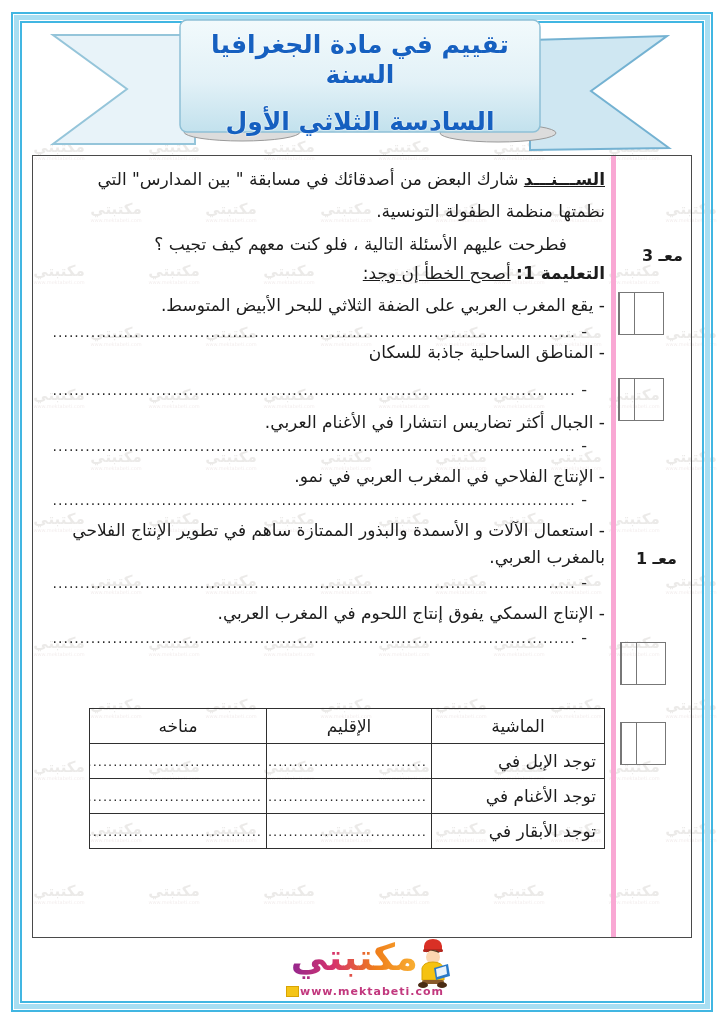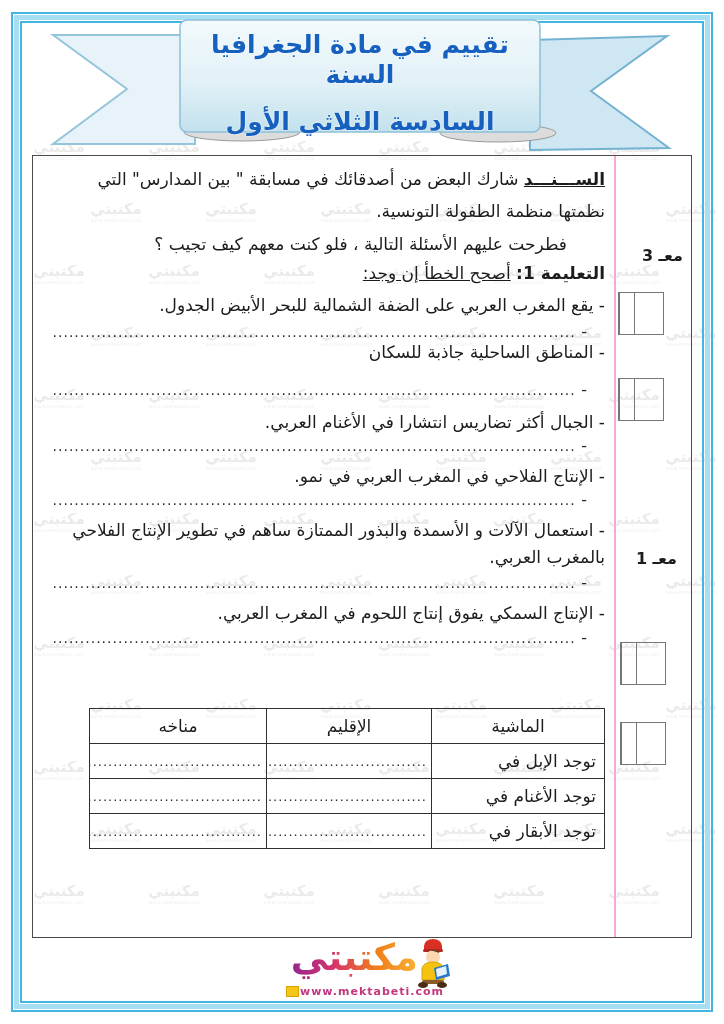--- a/index.html
+++ b/index.html
@@ -25,21 +25,21 @@
     position:absolute;left:180px;top:30px;width:360px;text-align:center;
     color:#1660c0;font-weight:bold;font-size:25px;line-height:30px;
     text-shadow:0 0 2px #ffffff,0 0 1px #ffffff;
   }
   .banner-text .line2{display:block;margin-top:17px;}
   
   .content-box{
     position:absolute;left:32px;top:155px;width:658px;height:781px;
     border:1px solid #4a4a4a;z-index:2;direction:rtl;background:transparent;
   }
-  .margin-col{position:absolute;top:0;left:auto;right:0;width:75px;height:100%;border-left:2px solid #f9a8d4;}
+  .margin-col{position:absolute;top:0;left:auto;right:0;width:75px;height:100%;border-left:5px solid #f9a8d4;}
   .mark{position:absolute;right:8px;font-weight:bold;font-size:16px;direction:rtl;white-space:nowrap;}
   .mark1{top:90px;}
   .mark2{top:393px;right:14px;}
   .gradebox{position:absolute;width:44px;height:41px;border:1px solid #777;display:flex;background:transparent;}
   .gradebox .cell{flex:1;border-left:1px solid #777;}
   .gradebox .cell:first-child{border-left:none;}
   .gb1{top:136px;right:27px;}
   .gb2{top:222px;right:27px;}
   .gb3{top:486px;right:25px;}
   .gb4{top:566px;right:25px;}
@@ -456,21 +456,21 @@
       <span class="sanad-label">الســـنـــد</span>
       <span>شارك البعض من أصدقائك في مسابقة " بين المدارس" التي</span>
     </div>
     <div class="t-line" style="top:78px;padding-right:38px;">فطرحت عليهم الأسئلة التالية ، فلو كنت معهم كيف تجيب ؟</div>
 
     <div class="t-line" style="top:107px;">
       <span class="task-label">التعليمة 1:</span>
       <span class="task-title">أصحح الخطأ إن وجد:</span>
     </div>
 
-    <div class="t-line item" style="top:136px;">- يقع المغرب العربي على الضفة الشمالية للبحر الأبيض الجدول.</div>
+    <div class="t-line item" style="top:136px;">- يقع المغرب العربي على الضفة الثلاثي للبحر الأبيض المتوسط.</div>
     <div class="t-line answer-line" style="top:166px;"><span class="dash">-</span> <span>..........................................................................................................................</span></div>
 
     <div class="t-line item" style="top:183px;text-align:right;">- المناطق الساحلية جاذبة للسكان</div>
     <div class="t-line answer-line" style="top:224px;"><span class="dash">-</span> <span>..........................................................................................................................</span></div>
 
     <div class="t-line item" style="top:253px;">- الجبال أكثر تضاريس انتشارا في الأغنام العربي.</div>
     <div class="t-line answer-line" style="top:280px;"><span class="dash">-</span> <span>..........................................................................................................................</span></div>
 
     <div class="t-line item" style="top:307px;">- الإنتاج الفلاحي في المغرب العربي في نمو.</div>
     <div class="t-line answer-line" style="top:334px;"><span class="dash">-</span> <span>..........................................................................................................................</span></div>

